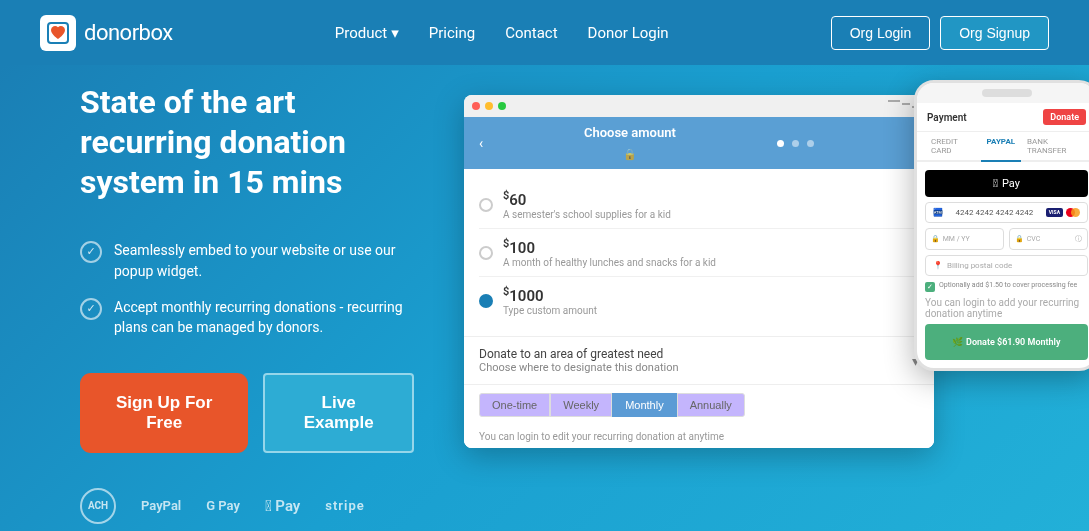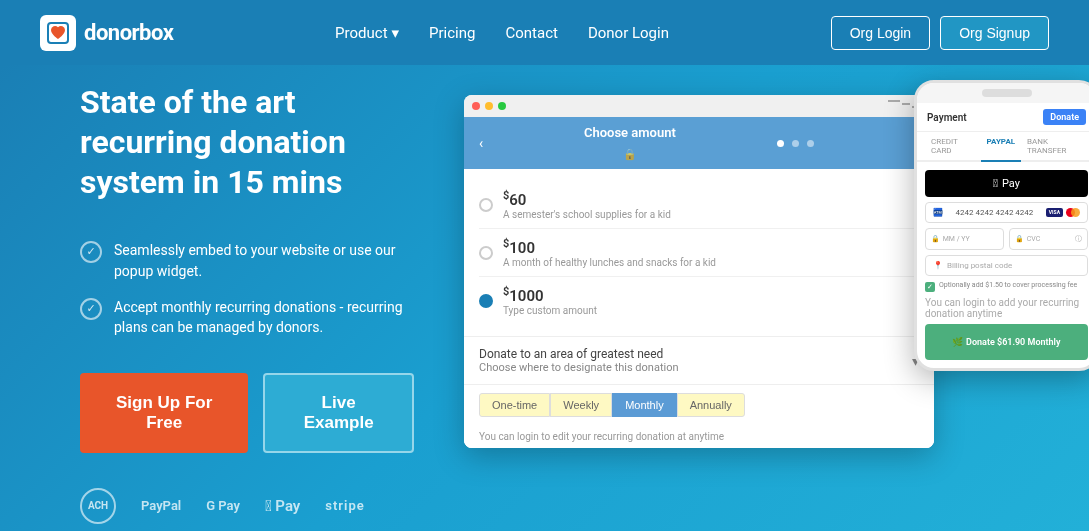--- a/index.html
+++ b/index.html
@@ -27,21 +27,21 @@
       background: white;
       border-radius: 6px;
       display: flex;
       align-items: center;
       justify-content: center;
     }
     .logo-box svg { width: 24px; height: 24px; }
     .logo-text {
       color: white;
       font-size: 22px;
-      font-weight: 700;
+      font-weight: 400;
       letter-spacing: -0.5px;
     }
     .nav {
       display: flex;
       align-items: center;
       gap: 30px;
     }
     .nav-link {
       color: white;
       text-decoration: none;
@@ -135,21 +135,21 @@
     .cta-buttons {
       display: flex;
       gap: 15px;
       margin-bottom: 35px;
     }
     .btn-signup {
       background: #e8552a;
       color: white;
       border: none;
       padding: 18px 32px;
-      border-radius: 4px;
+      border-radius: 11px;
       font-size: 17px;
       font-weight: 600;
       cursor: pointer;
     }
     .btn-live {
       background: #2dacd4;
       color: white;
       border: 2px solid rgba(255,255,255,0.5);
       padding: 18px 32px;
       border-radius: 4px;
@@ -288,21 +288,21 @@
       display: flex;
       padding: 8px 15px;
       background: white;
       border-top: 1px solid #eee;
       gap: 0;
     }
     .freq-tab {
       padding: 5px 12px;
       font-size: 11px;
       border: 1px solid #ddd;
-      background: #fef9c3;
+      background: #c4b5fd;
       color: #666;
       cursor: pointer;
     }
     .freq-tab.active {
       background: #5b9bd5;
       color: white;
       border-color: #5b9bd5;
     }
     .freq-tab:first-child { border-radius: 3px 0 0 3px; }
     .freq-tab:last-child { border-radius: 0 3px 3px 0; }
@@ -341,21 +341,21 @@
     .mobile-header {
       background: white;
       padding: 6px 10px;
       display: flex;
       justify-content: space-between;
       align-items: center;
       border-bottom: 1px solid #eee;
     }
     .mobile-payment-title { font-size: 10px; font-weight: 600; color: #333; }
     .mobile-donate-btn {
-      background: #3b82f6;
+      background: #ef4444;
       color: white;
       font-size: 9px;
       padding: 3px 7px;
       border-radius: 3px;
       font-weight: 600;
     }
     .mobile-tabs {
       display: flex;
       border-bottom: 2px solid #eee;
       padding: 0 8px;

